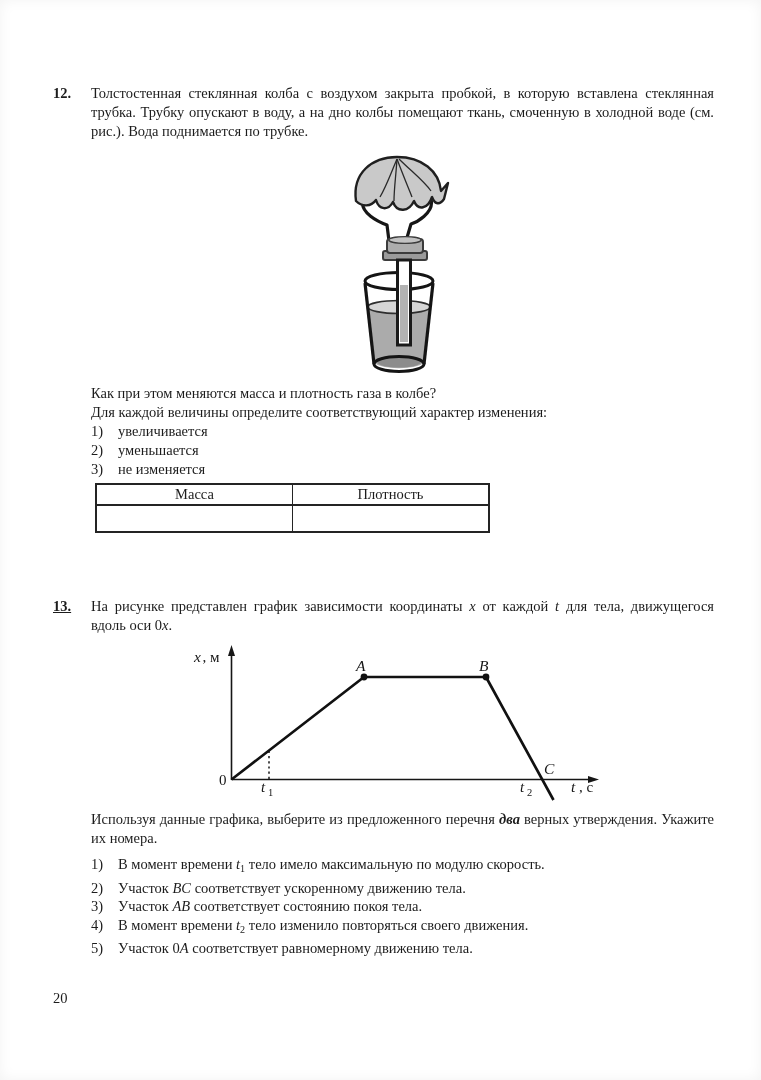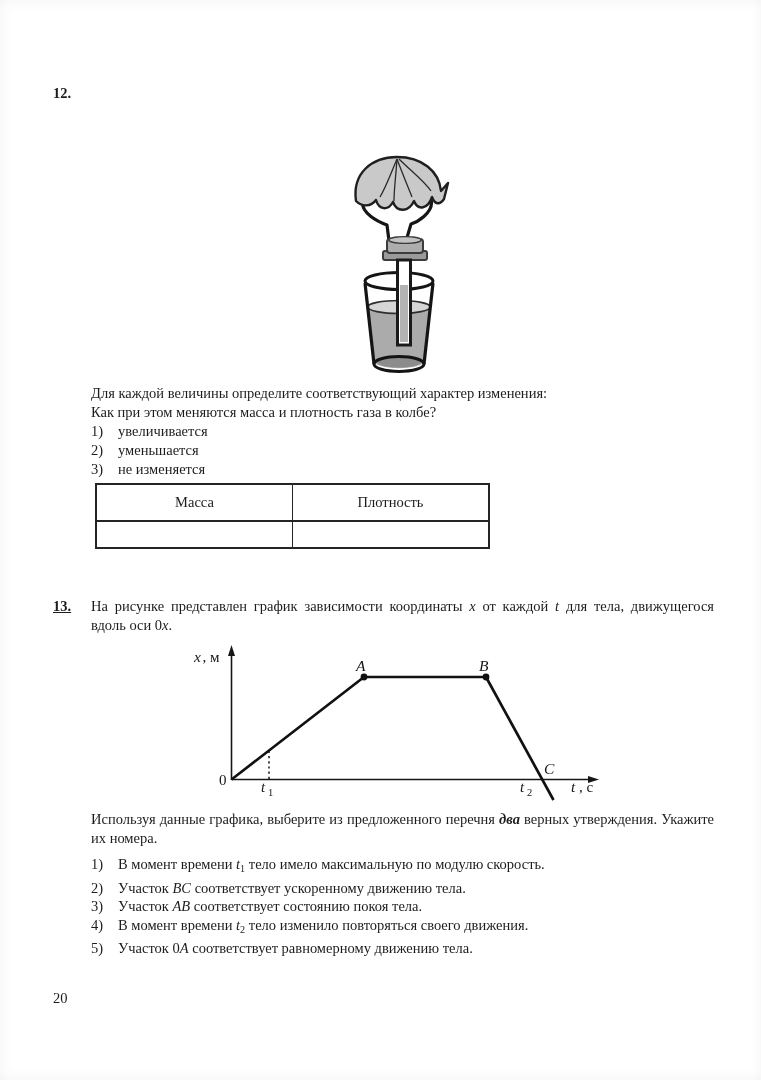--- a/index.html
+++ b/index.html
@@ -12,35 +12,36 @@
   .abs{position:absolute;}
   .pnum{position:absolute;font-weight:bold;text-align:center;}
   .just{text-align:justify;}
   .seg-i{font-style:italic;}
   .seg-bi{font-style:italic;font-weight:bold;margin-top:44px;}
   .seg-sub{font-size:0.7em;vertical-align:-0.28em;}
   .numrow{display:flex;}
   .numrow .n{flex:none;width:27px;}
   .numrow .l{flex:1;}
   table.ans-table{border-collapse:collapse;border:2px solid #242424;margin:4px 0 0 4px;width:395px;table-layout:fixed;}
-  table.ans-table th{font-weight:normal;height:19px;padding:8px;border:1px solid #242424;border-bottom:2px solid #242424;text-align:center;}
+  table.ans-table th{font-weight:normal;height:19px;padding:0;border:1px solid #242424;border-bottom:2px solid #242424;text-align:center;}
   table.ans-table td{height:23px;border:1px solid #242424;}
   .answer-row{display:flex;align-items:center;}
   .answer-label{font-style:italic;width:57px;}
   .answer-boxes{display:flex;}
   .answer-box{width:30px;height:31px;border:1.5px solid #3a3a3a;background:#fff;}
   .answer-box + .answer-box{border-left:none;}
   svg text{font-family:"Liberation Serif", serif;fill:#161616;}
 </style>
 </head>
 <body>
 
 <div class="page">
 
   <div class="pnum" style="left:53px;top:84px;">12.</div>
+  <div class="abs just" style="left:91px;top:84px;width:623px;">Толстостенная стеклянная колба с воздухом закрыта пробкой, в которую вставлена стеклянная трубка. Трубку опускают в воду, а на дно колбы помещают ткань, смоченную в холодной воде (см. рис.). Вода поднимается по трубке.</div>
 
   <svg class="abs" style="left:336px;top:155px;" width="130" height="225" viewBox="0 0 130 225">
 
     <path d="M 53,86 L 51,70 C 40,66 26.5,58 26.5,48 A 34.5 34.5 0 1 1 95.5,48 C 95.5,58 82,67 75,69 L 70,86" fill="#ffffff" stroke="#161616" stroke-width="3.2" stroke-linejoin="round"></path>
 
     <path d="M 20,46 C 16,18 36,2 61,2 C 86,2 103,16 105,36 L 112,28 L 108,44
              C 104,50 99,50 96,42 C 92,54 82,56 78,46 C 73,57 61,58 57,47 C 52,56 43,55 40,45 C 35,52 26,52 20,46 Z" fill="#c9c9c9" stroke="#1f1f1f" stroke-width="2.4" stroke-linejoin="round"></path>
     <g fill="none" stroke="#2a2a2a" stroke-width="1.3">
       <path d="M 61,4 C 55,18 50,32 44,42"></path>
       <path d="M 61,4 C 60,20 58,34 58,46"></path>
@@ -64,22 +65,22 @@
       <ellipse cx="69" cy="85" rx="16" ry="3.4" fill="#c2c2c2" stroke="#3c3c3c" stroke-width="1.4"></ellipse>
     </g>
 
     <g>
       <rect x="61.5" y="105" width="13" height="85" fill="#ffffff" stroke="#1a1a1a" stroke-width="3"></rect>
       <rect x="64" y="130" width="8" height="57" fill="#b3b3b3"></rect>
     </g>
   </svg>
 
   <div class="abs" style="left:91px;top:384px;width:623px;">
+    <div>Как при этом меняются масса и плотность газа в колбе?</div>
     <div>Для каждой величины определите соответствующий характер изменения:</div>
-    <div>Как при этом меняются масса и плотность газа в колбе?</div>
     <div class="numrow">
       <span class="n">1)</span>
       <span class="l">увеличивается</span>
     </div>
     <div class="numrow">
       <span class="n">2)</span>
       <span class="l">уменьшается</span>
     </div>
     <div class="numrow">
       <span class="n">3)</span>

